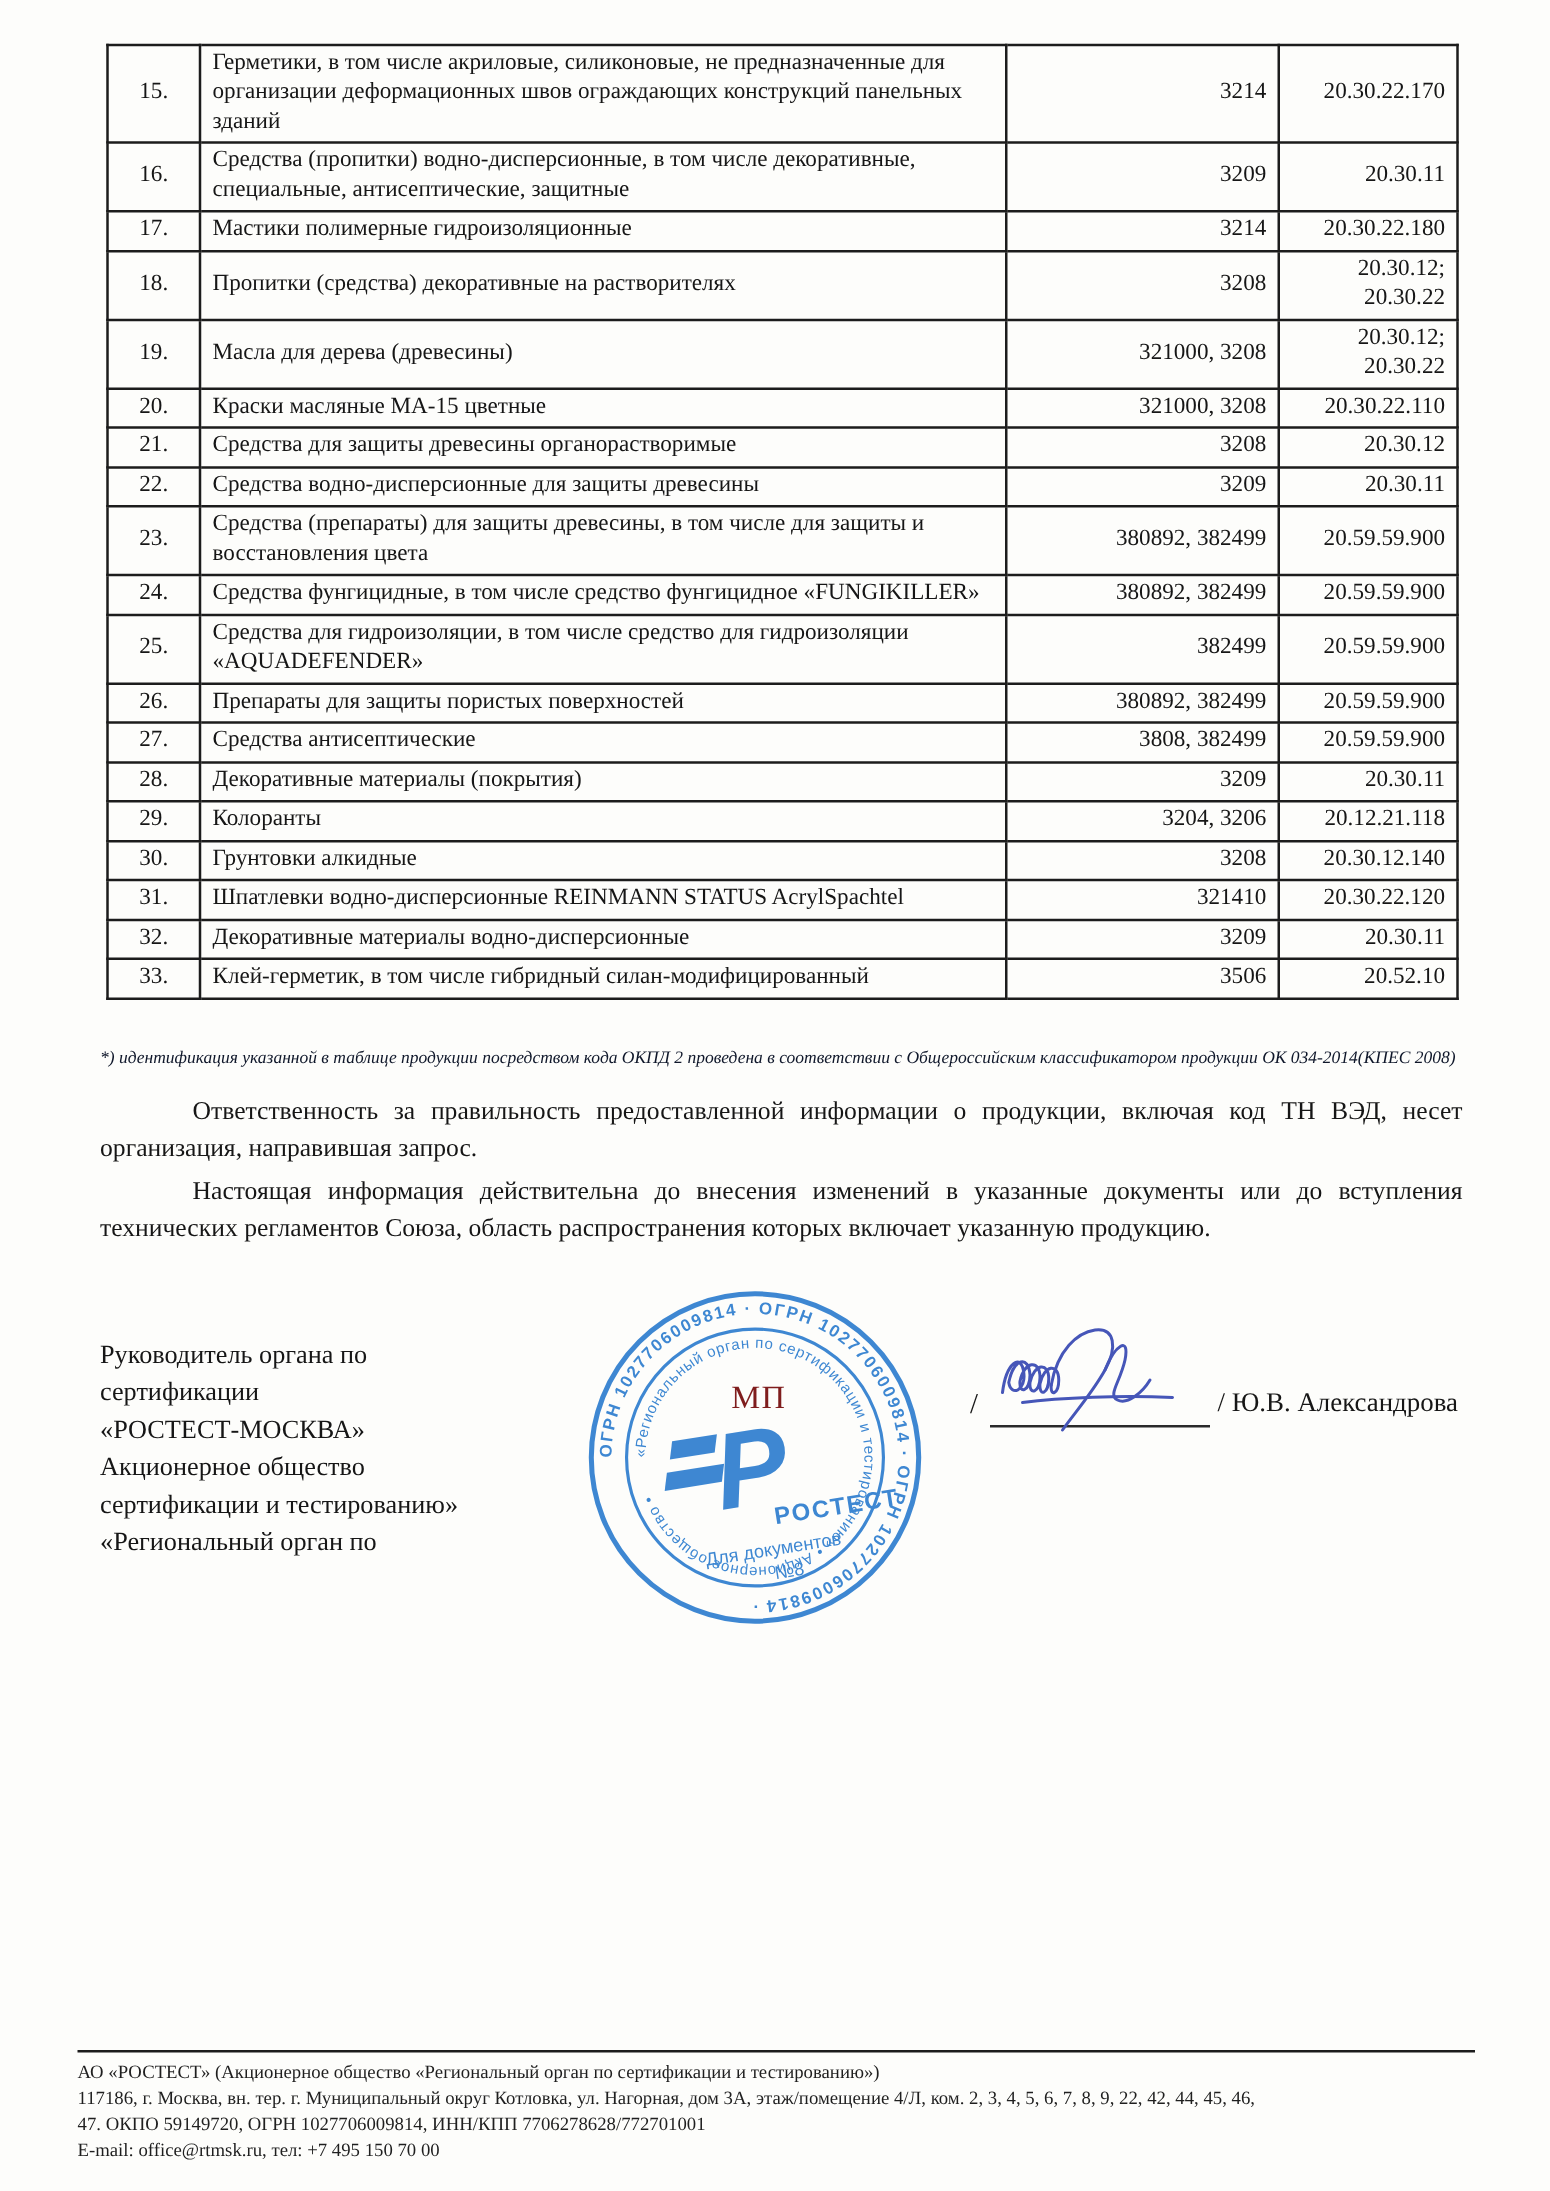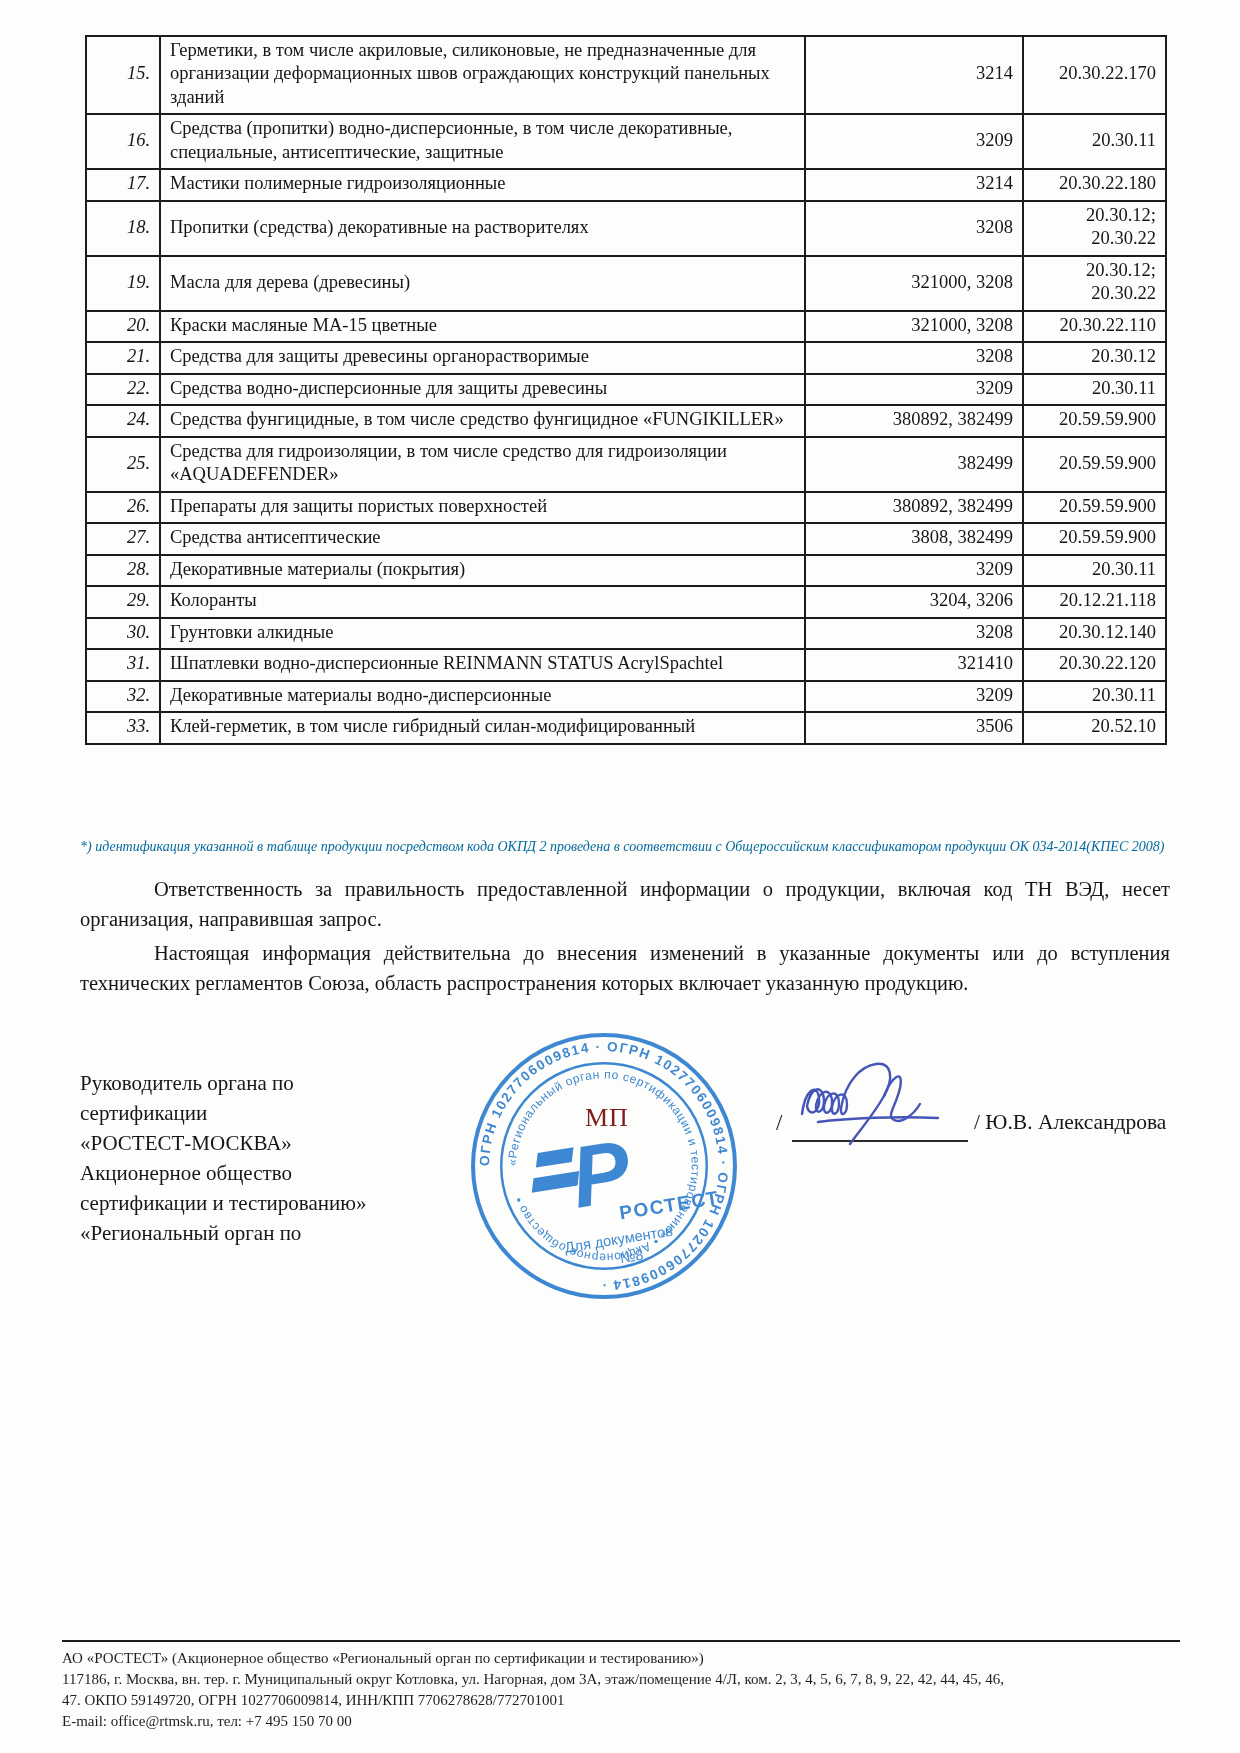--- a/index.html
+++ b/index.html
@@ -18,28 +18,28 @@
     position:absolute;left:85px;top:35px;width:1080px;
     border-collapse:collapse;table-layout:fixed;
     background:transparent;
   }
   table.products td{
     border:2px solid #1c1c1c;
     padding:2px 9px 4px 9px;
     font-size:18.5px;line-height:1.27;
     vertical-align:middle;
   }
-  td.c-num{ text-align:right; padding-left:2px;padding-right:2px;font-style:italic;}
+  td.c-num{ text-align:center; padding-left:2px;padding-right:2px;}
   td.c-code{ text-align:right; padding-left:3px;padding-right:3px;}
 
   
   .footnote{
     position:absolute;left:80px;top:838px;width:1088px;
     font-size:14px;font-style:italic;line-height:1.35;
-    color:#0369a1;
+    color:#0f172a;
   }
   .para{
     position:absolute;left:80px;width:1090px;
     font-size:20.5px;line-height:30px;
     text-align:justify;text-indent:74px;
   }
   .para-1{top:874px;}
   .para-2{top:938px;}
 
   
@@ -138,20 +138,26 @@
           <td class="c-num">21.</td>
           <td class="c-name">Средства для защиты древесины органорастворимые</td>
           <td class="c-code">3208</td>
           <td class="c-code">20.30.12</td>
         </tr>
         <tr>
           <td class="c-num">22.</td>
           <td class="c-name">Средства водно-дисперсионные для защиты древесины</td>
           <td class="c-code">3209</td>
           <td class="c-code">20.30.11</td>
+        </tr>
+        <tr>
+          <td class="c-num">23.</td>
+          <td class="c-name">Средства (препараты) для защиты древесины, в том числе для защиты и восстановления цвета</td>
+          <td class="c-code">380892, 382499</td>
+          <td class="c-code">20.59.59.900</td>
         </tr>
         <tr>
           <td class="c-num">24.</td>
           <td class="c-name">Средства фунгицидные, в том числе средство фунгицидное «FUNGIKILLER»</td>
           <td class="c-code">380892, 382499</td>
           <td class="c-code">20.59.59.900</td>
         </tr>
         <tr>
           <td class="c-num">25.</td>
           <td class="c-name">Средства для гидроизоляции, в том числе средство для гидроизоляции «AQUADEFENDER»</td>

